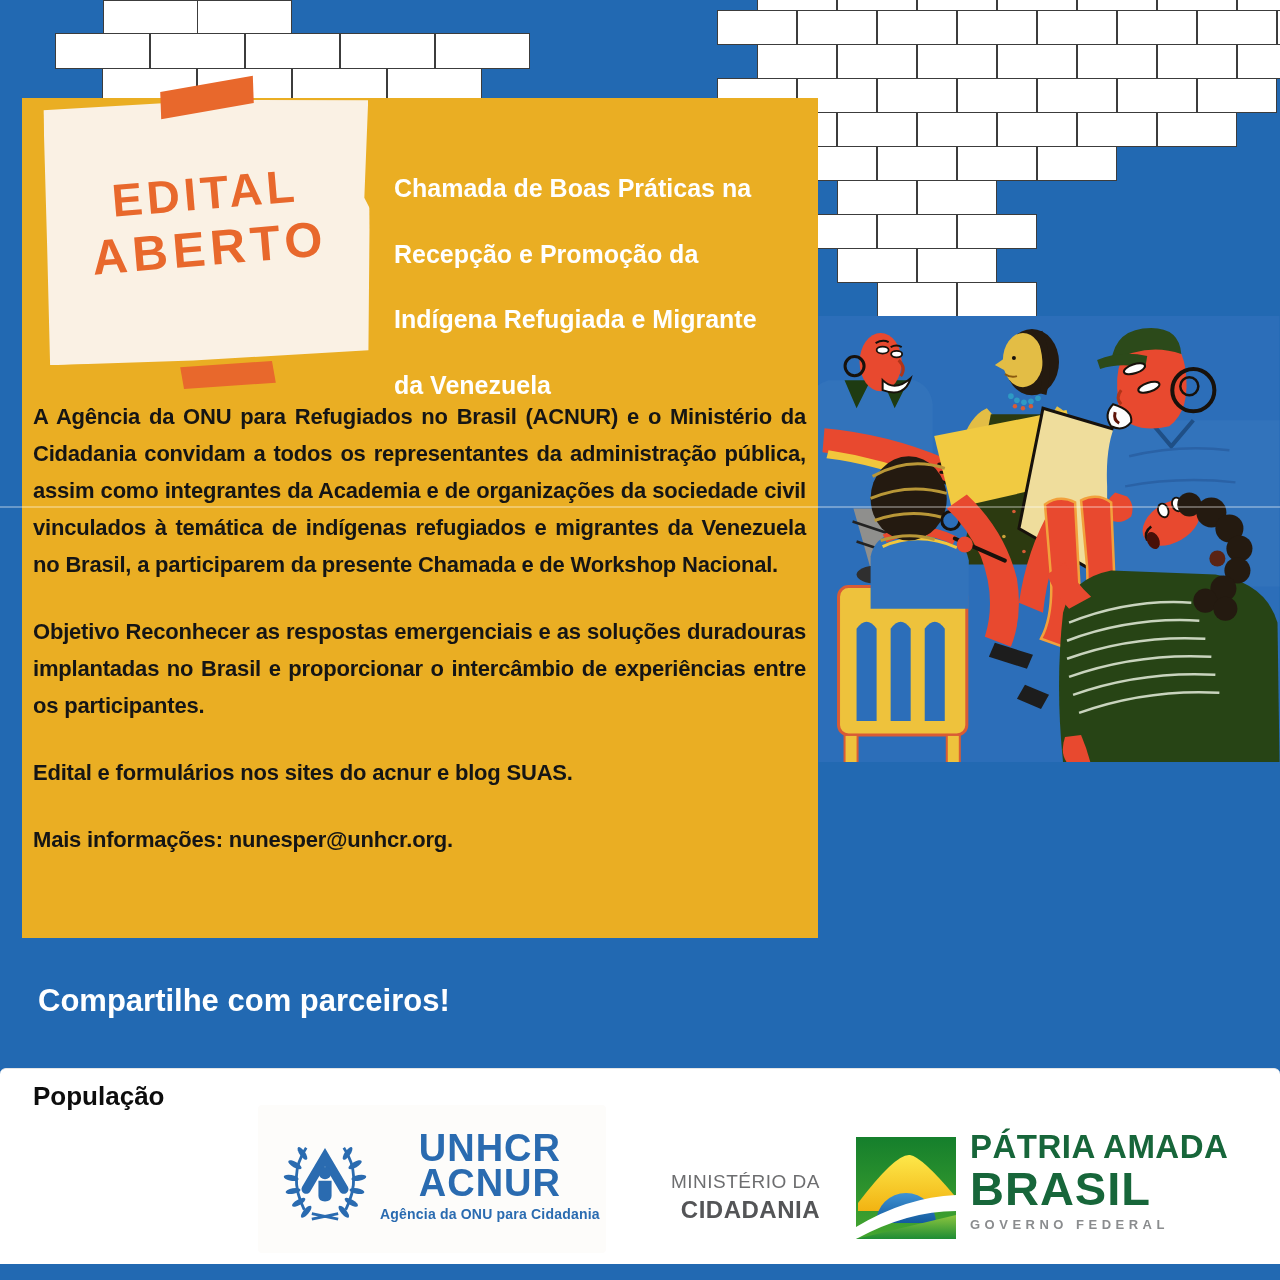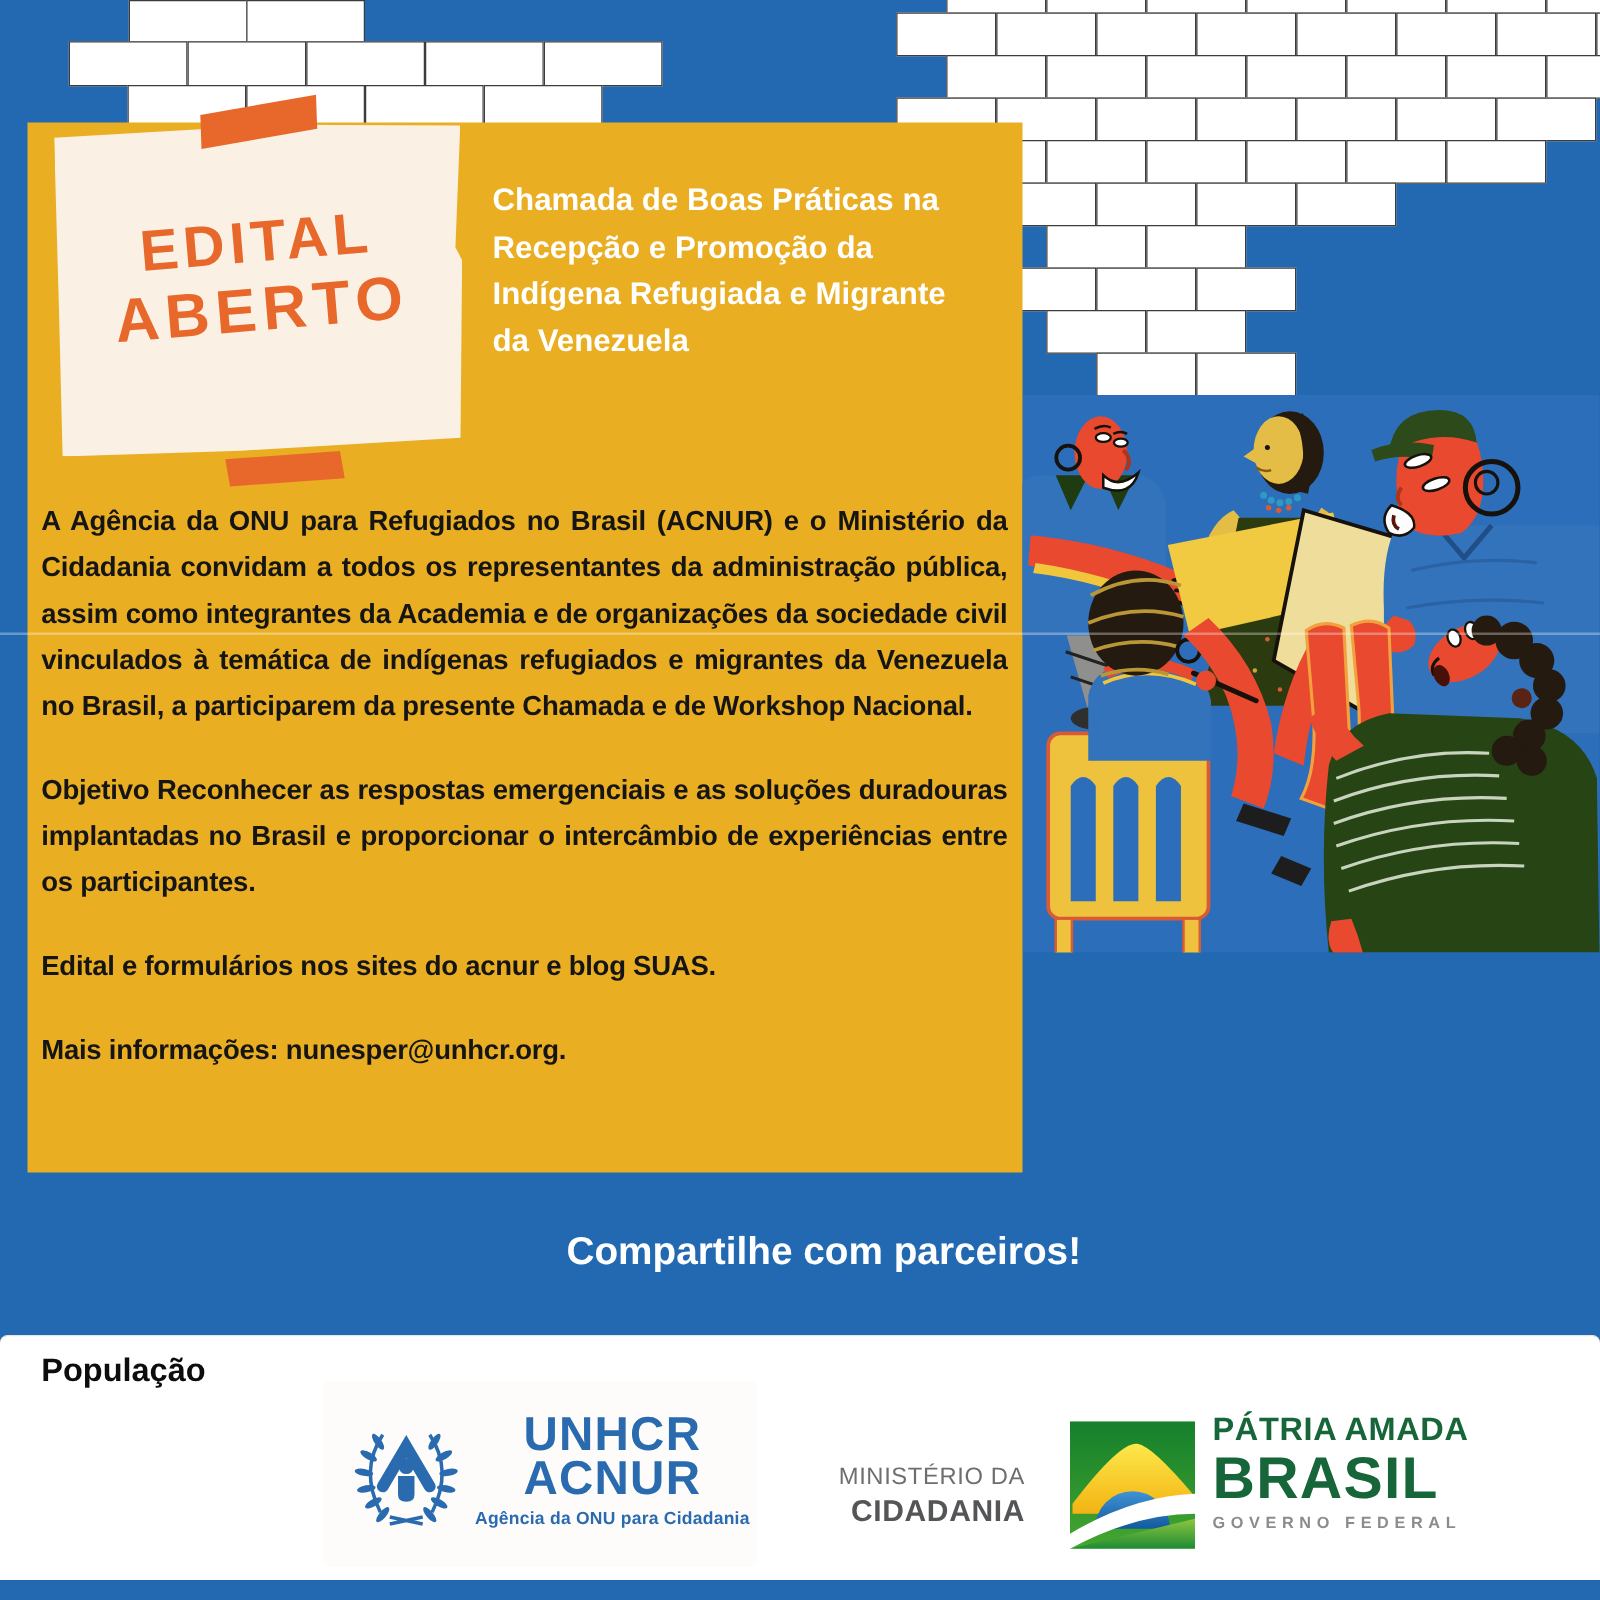--- a/index.html
+++ b/index.html
@@ -27,51 +27,51 @@
     color:var(--accent_orange,#e8682c);font-weight:bold;transform:rotate(-4deg);}
   .note-line1{display:block;font-size:46px;line-height:54px;letter-spacing:4px;}
   .note-line2{display:block;font-size:49px;line-height:56px;letter-spacing:5px;}
   .tape{position:absolute;background:var(--accent_orange,#e8682c);z-index:6;}
   .tape-top{left:160px;top:84px;width:94px;height:27px;transform:rotate(-10deg) skewX(-8deg);}
   .tape-bottom{left:182px;top:364px;width:92px;height:22px;transform:rotate(-4deg) skewX(6deg);}
 
   
   .headline{position:absolute;left:394px;top:142px;width:424px;z-index:5;
     color:#fff;font-weight:bold;font-size:25px;line-height:37.5px;}
-  .headline div{white-space:nowrap;}
+  .headline div{white-space:nowrap;margin-top:28px;}
   .body-copy{position:absolute;left:33px;top:398px;width:773px;z-index:5;
     color:var(--text_black,#151515);font-weight:bold;font-size:22px;line-height:37px;
     letter-spacing:-.2px;}
   .body-copy p{margin:0 0 30px 0;text-align:justify;}
   .body-copy p.single{text-align:left;}
 
   
   .illustration{position:absolute;left:818px;top:316px;z-index:2;}
 
   
-  .share{position:absolute;left:0;right:0;top:983px;z-index:5;text-align:center;
+  .share{position:absolute;left:0;right:0;top:983px;z-index:5;
     color:#fff;font-weight:bold;font-size:31px;text-indent:38px;}
 
   
   .footer{position:absolute;left:0;right:0;top:1068px;height:196px;background:#fff;
     z-index:6;border-top:1px solid #e6e6e6;border-radius:6px 6px 0 0;}
   .realizacao{position:absolute;left:33px;top:12px;font-size:26px;font-weight:bold;color:#0d0d0d;}
   .unhcr-card{position:absolute;left:258px;top:36px;width:348px;height:148px;
     background:#fdfcfa;border-radius:4px;}
   .unhcr-emblem{position:absolute;left:20px;top:24px;}
   .unhcr-text{position:absolute;left:122px;top:26px;color:var(--unhcr_blue,#2a6bb0);font-weight:bold;text-align:center;}
   .unhcr-text .big{font-size:38px;line-height:35px;letter-spacing:1px;}
   .unhcr-text .tagline{font-size:14px;margin-top:5px;letter-spacing:.2px;}
   .ministerio{position:absolute;left:620px;top:102px;width:200px;text-align:right;
     color:var(--ministerio_gray,#6d6e70);}
   .ministerio .l1{font-size:19px;letter-spacing:.5px;}
   .ministerio .l2{font-size:24px;font-weight:bold;color:#545557;margin-top:3px;letter-spacing:.5px;}
   .flag-mark{position:absolute;left:856px;top:68px;}
   .brasil-text{position:absolute;left:970px;top:59px;color:var(--brasil_green,#17663a);font-weight:bold;}
-  .brasil-text .l1{font-size:26px;letter-spacing:.5px;}
+  .brasil-text .l1{font-size:33px;letter-spacing:.5px;}
   .brasil-text .l2{font-size:47px;line-height:42px;margin-top:2px;letter-spacing:1px;}
   .brasil-text .l3{font-size:13px;color:var(--governo_gray,#8a8c8e);letter-spacing:4.5px;margin-top:7px;}
 
   .bottom-strip{position:absolute;left:0;right:0;top:1264px;height:16px;
     background:var(--bg_blue,#2269b2);z-index:7;}
 </style>
 </head>
 <body>
 
 <div class="canvas">

